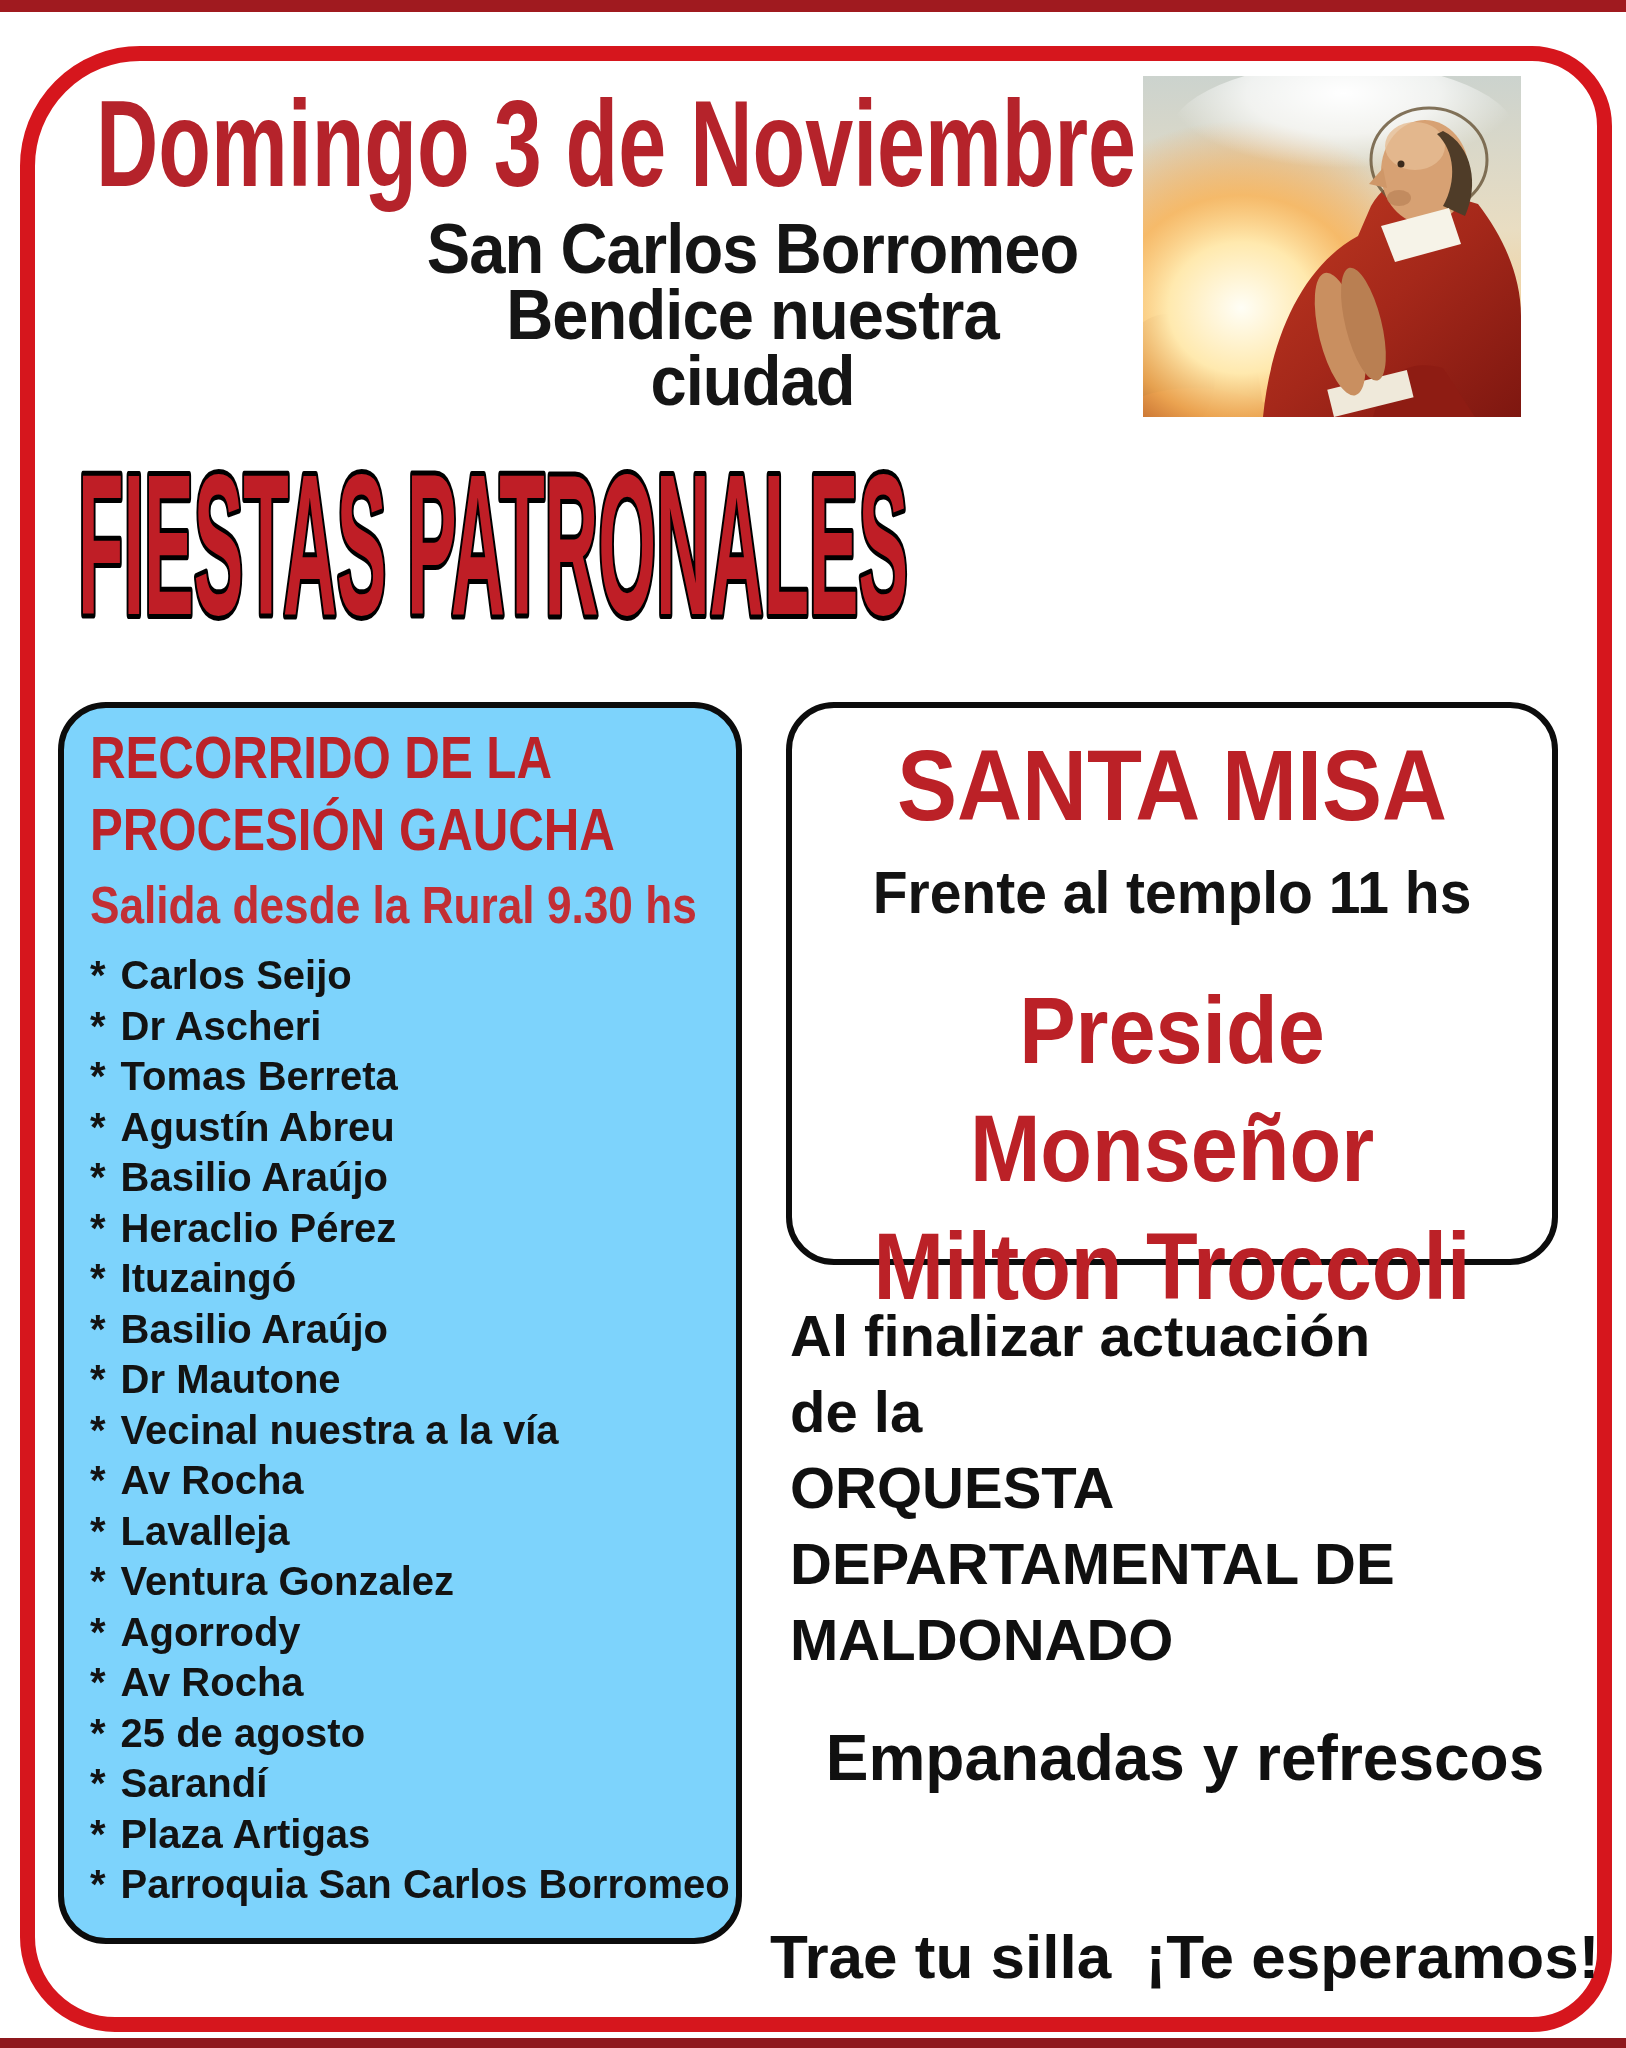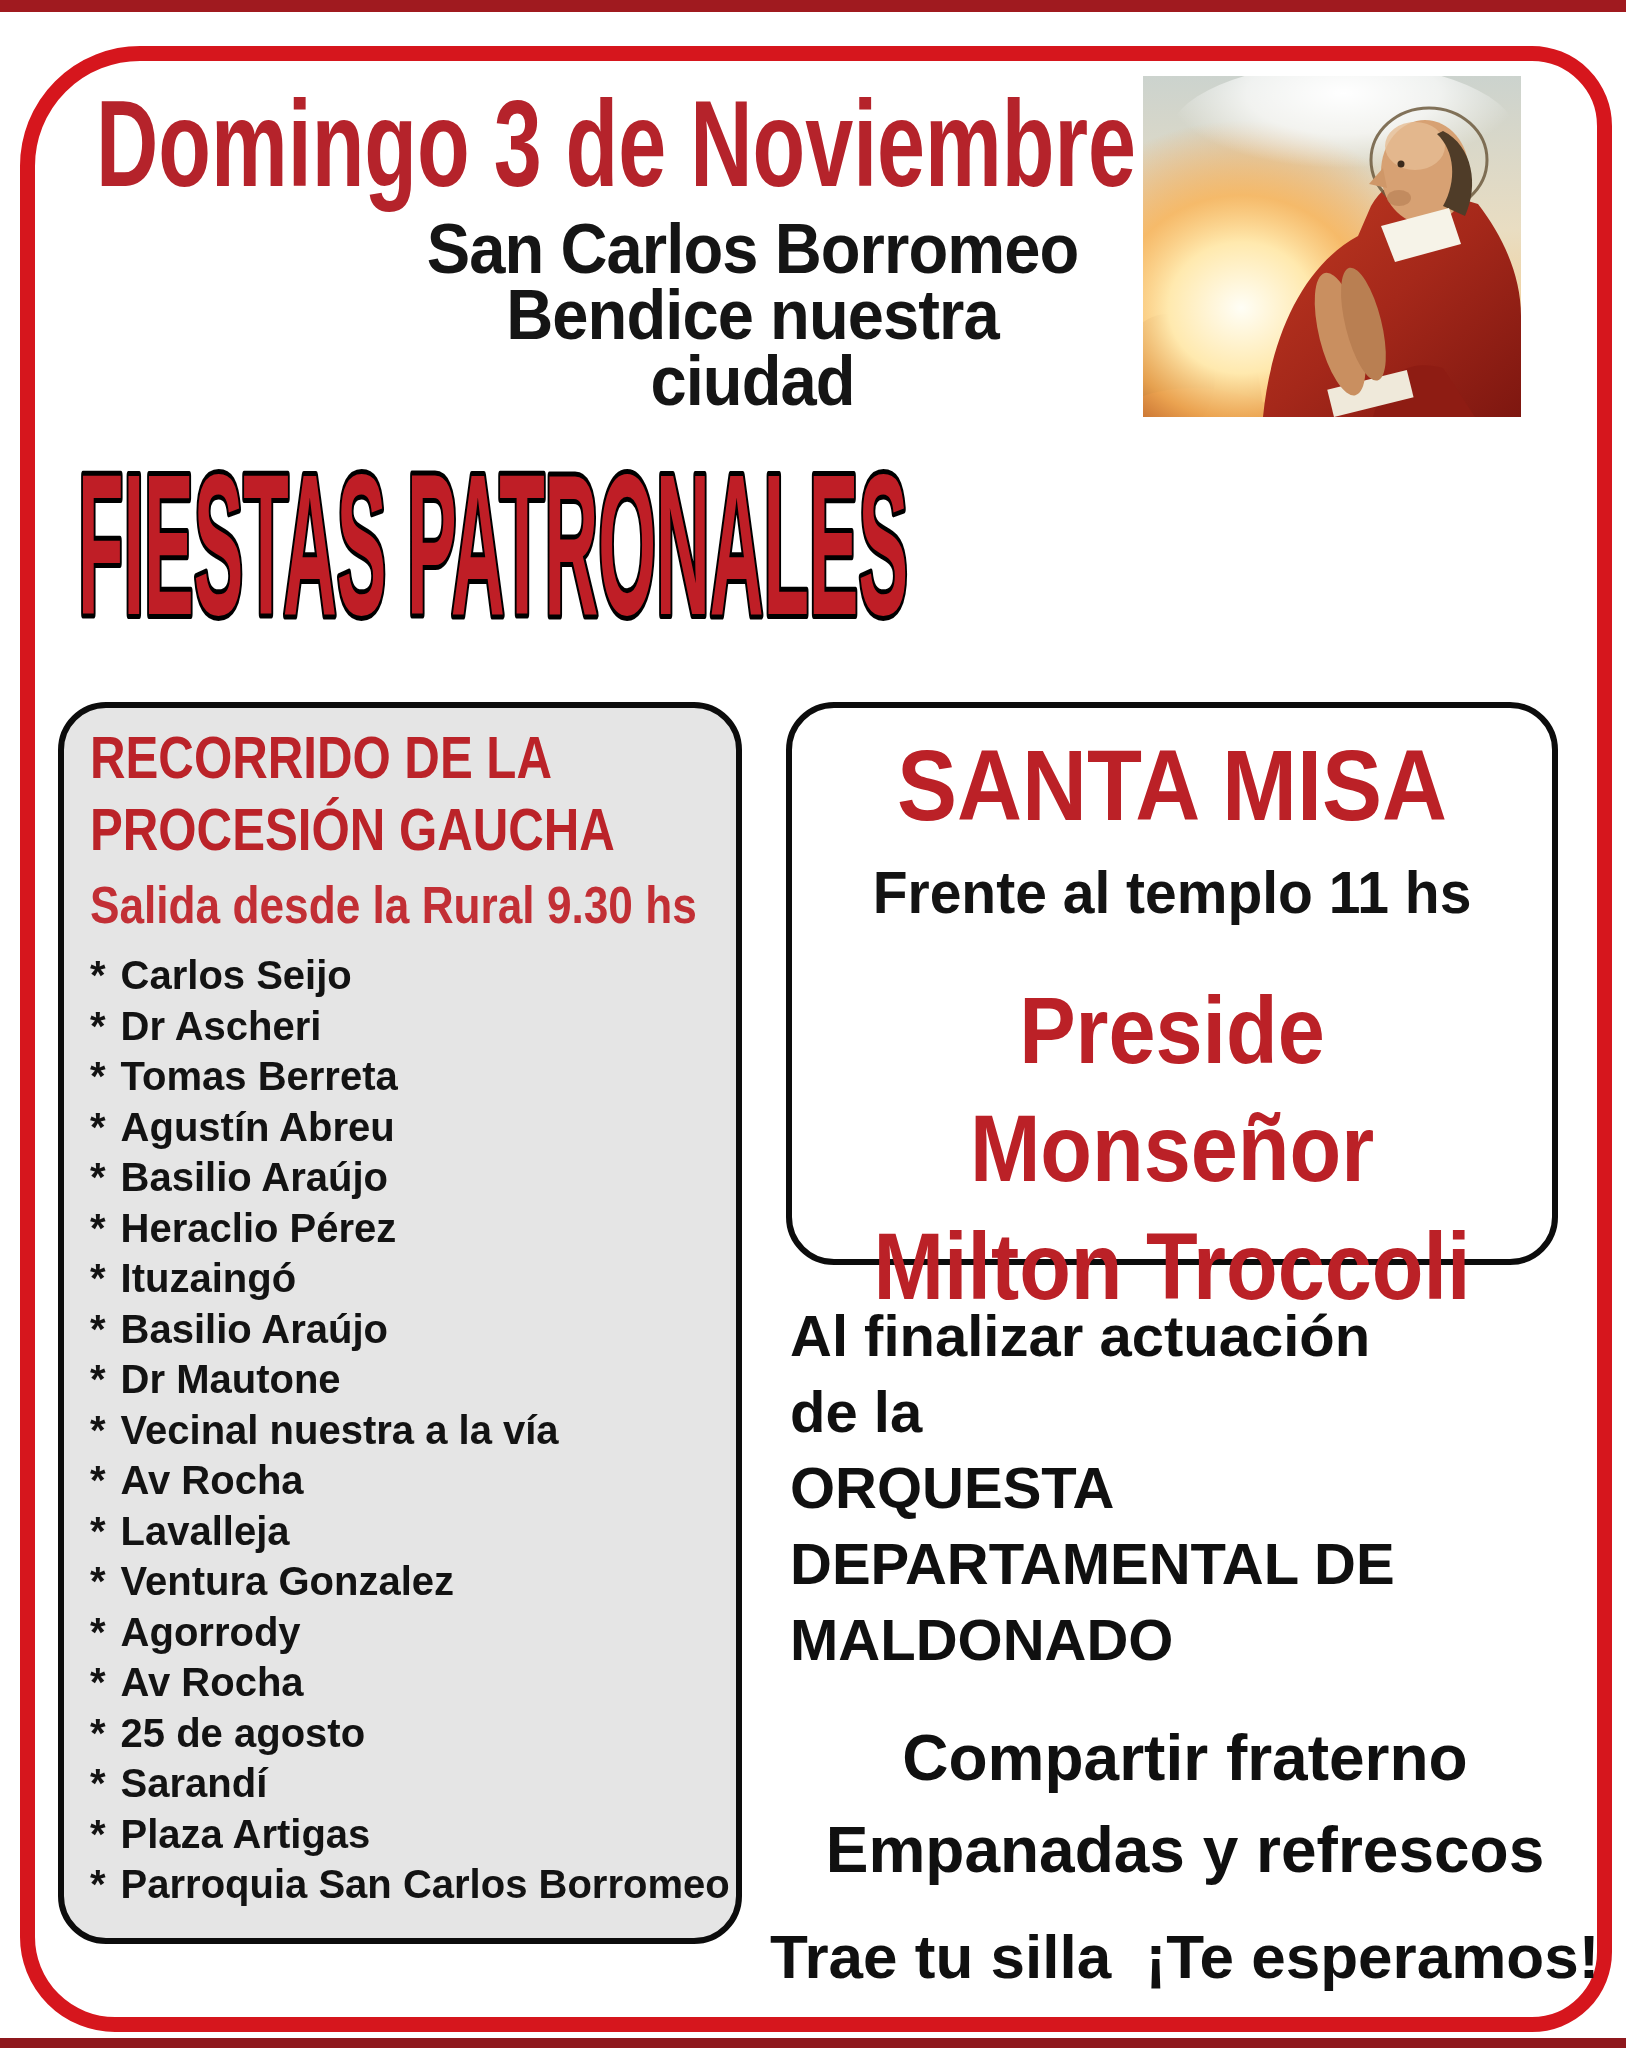--- a/index.html
+++ b/index.html
@@ -17,21 +17,21 @@
   .subtitle{
     position:absolute;left:380px;top:216px;width:745px;text-align:center;
     font-size:70px;line-height:66px;letter-spacing:-1px;color:#151515;
     transform:scaleX(.93);transform-origin:center top;
   }
   .saint{position:absolute;left:1143px;top:76px;width:378px;height:341px;}
   .banner-svg{position:absolute;left:64px;top:460px;}
   .route-box{
     position:absolute;left:58px;top:702px;width:684px;height:1242px;
     border:6px solid #0c0c0c;border-radius:48px;box-sizing:border-box;
-    padding:14px 16px 0 26px;background:#e5e5e5;
+    padding:14px 16px 0 26px;background:#7dd3fc;
   }
   .route-heading{
     color:#bb2329;font-size:60px;line-height:72px;white-space:nowrap;
     transform:scaleX(.82);transform-origin:left top;
   }
   .route-departure{
     margin-top:10px;color:#c22f35;font-size:52px;line-height:58px;white-space:nowrap;
     transform:scaleX(.85);transform-origin:left top;
   }
   .route-list{list-style:none;margin:16px 0 0;padding:0;font-size:40px;line-height:50.5px;color:#131313;}
@@ -168,19 +168,18 @@
 
   <div class="after-block">
     <div>Al finalizar actuación</div>
     <div>de la</div>
     <div>ORQUESTA</div>
     <div>DEPARTAMENTAL DE</div>
     <div>MALDONADO</div>
   </div>
 
   <div class="share-block">
-    <div>Compartir fraterno</div>
     <div>Empanadas y refrescos</div>
   </div>
 
   <div class="closing-line">Trae tu silla  ¡Te esperamos!</div>
 
 </div>
 
 </body></html>

